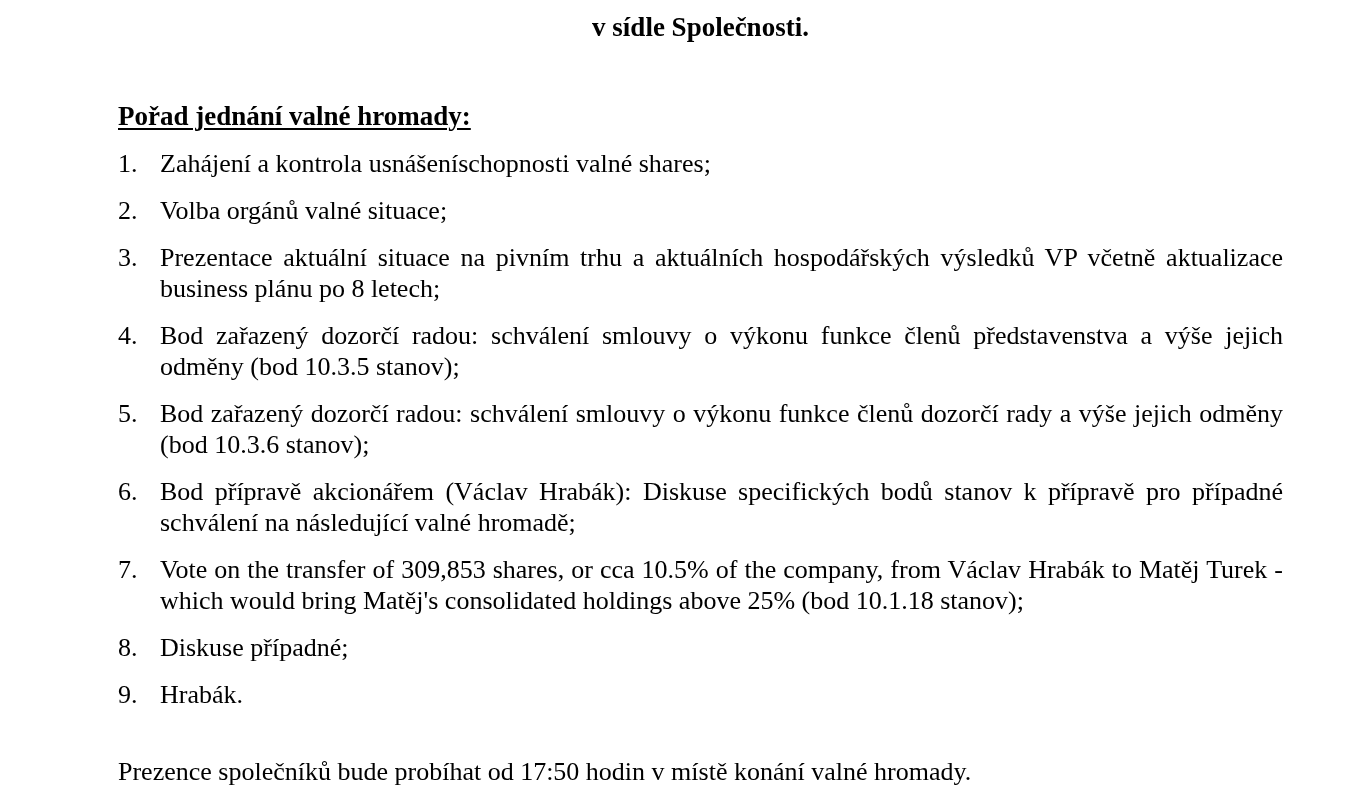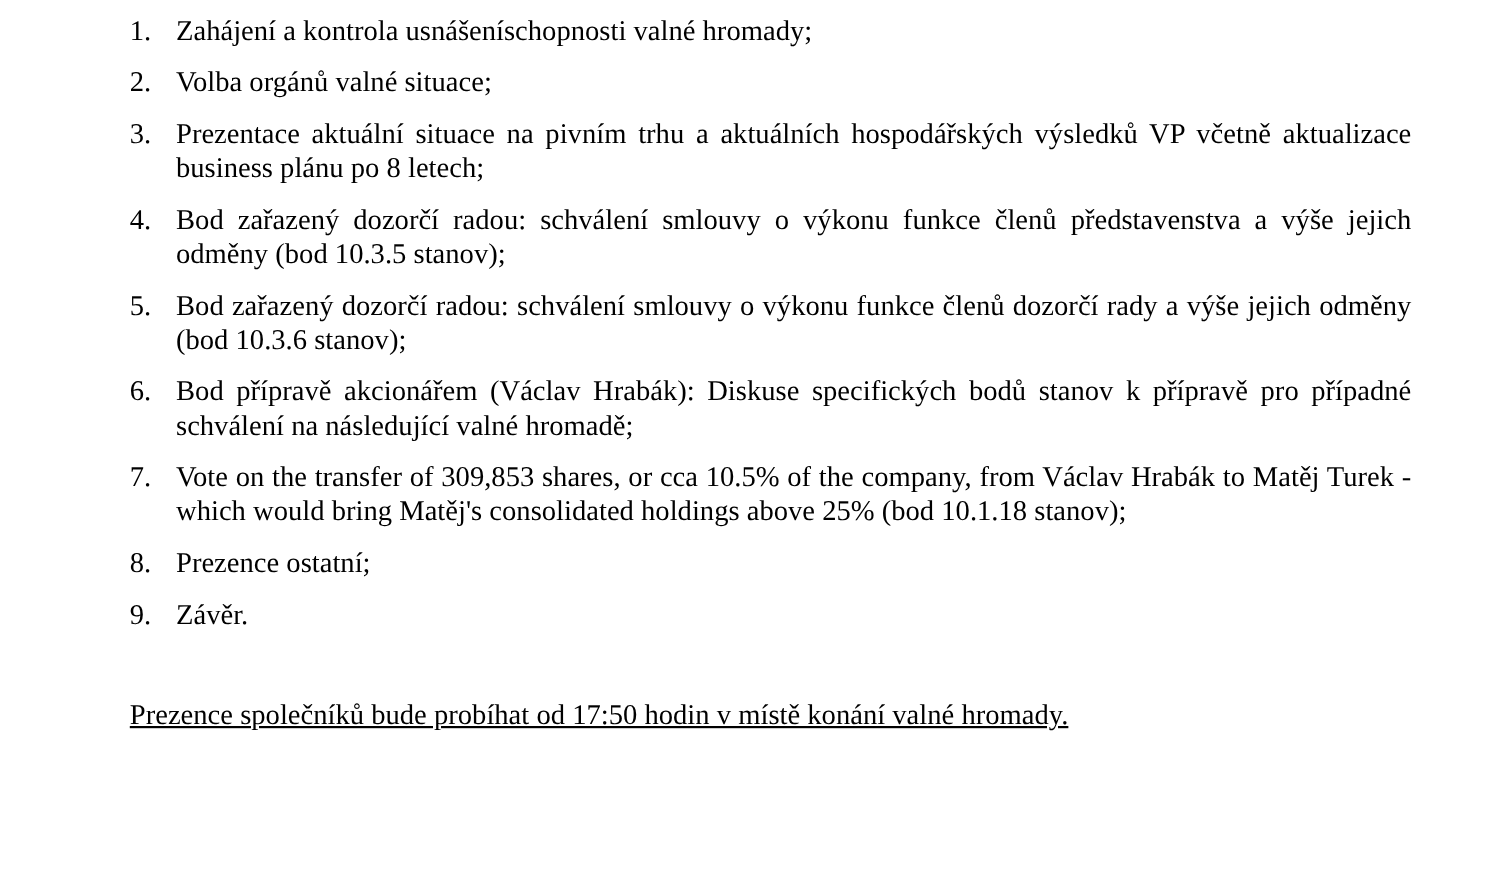--- a/index.html
+++ b/index.html
@@ -48,35 +48,36 @@
     text-align: left;
   }
   .item-text {
     flex: 1 1 auto;
     text-align: justify;
   }
   .item-text b {
     font-weight: normal;
   }
   .footer-text {
-    margin-top: 60px;
-    text-decoration: underline;
+    margin-top: 46px;
   }
 </style>
 </head>
 <body>
 
 <div class="page">
 
+  <div class="doc-title">v sídle Společnosti.</div>
 
+  <div class="agenda-heading">Pořad jednání valné hromady:</div>
 
   <ol class="agenda-list">
     <li class="agenda-item">
       <span class="num">1.</span>
-      <span class="item-text"><b></b><span>Zahájení a kontrola usnášeníschopnosti valné hromady;</span></span>
+      <span class="item-text"><b></b><span>Zahájení a kontrola usnášeníschopnosti valné shares;</span></span>
     </li>
     <li class="agenda-item">
       <span class="num">2.</span>
       <span class="item-text"><b></b><span>Volba orgánů valné situace;</span></span>
     </li>
     <li class="agenda-item">
       <span class="num">3.</span>
       <span class="item-text"><b></b><span>Prezentace aktuální situace na pivním trhu a aktuálních hospodářských výsledků VP včetně aktualizace business plánu po 8 letech;</span></span>
     </li>
     <li class="agenda-item">
@@ -90,23 +91,23 @@
     <li class="agenda-item">
       <span class="num">6.</span>
       <span class="item-text"><b>Bod přípravě akcionářem (Václav Hrabák)</b><span>: Diskuse specifických bodů stanov k přípravě pro případné schválení na následující valné hromadě;</span></span>
     </li>
     <li class="agenda-item">
       <span class="num">7.</span>
       <span class="item-text"><b></b><span>Vote on the transfer of 309,853 shares, or cca 10.5% of the company, from Václav Hrabák to Matěj Turek - which would bring Matěj's consolidated holdings above 25% (bod 10.1.18 stanov);</span></span>
     </li>
     <li class="agenda-item">
       <span class="num">8.</span>
-      <span class="item-text"><b></b><span>Prezence ostatní;</span></span>
+      <span class="item-text"><b></b><span>Diskuse případné;</span></span>
     </li>
     <li class="agenda-item">
       <span class="num">9.</span>
-      <span class="item-text"><b></b><span>Závěr.</span></span>
+      <span class="item-text"><b></b><span>Hrabák.</span></span>
     </li>
   </ol>
 
   <div class="footer-text">Prezence společníků bude probíhat od 17:50 hodin v místě konání valné hromady.</div>
 
 </div>
 
 </body></html>

